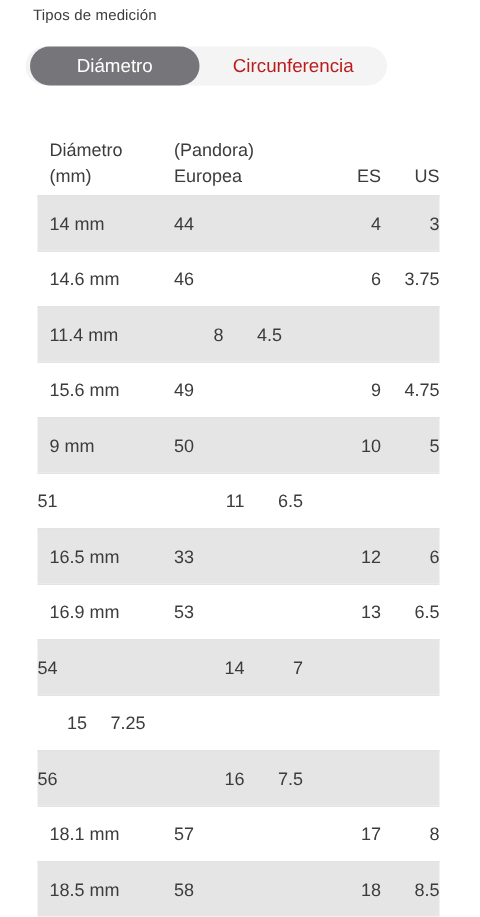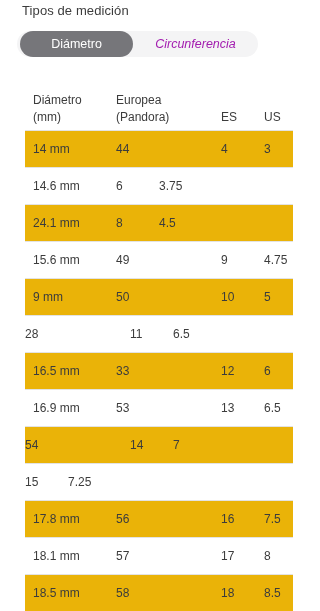--- a/index.html
+++ b/index.html
@@ -21,21 +21,21 @@
     height: 611px;
     background: #ffffff;
     box-sizing: border-box;
   }
 
   
   .section-title {
     position: absolute;
     left: 22px;
     top: 2px;
-    font-size: 13px;
+    font-size: 10px;
     line-height: 18px;
     color: #3c3c3c;
     letter-spacing: 0.1px;
     white-space: nowrap;
   }
 
   
   .segmented {
     position: absolute;
     left: 17px;
@@ -62,42 +62,41 @@
   .segmented-option.active {
     left: 3px;
     width: 113px;
     background: #76767a;
     color: #ffffff;
   }
   .segmented-option.inactive {
     left: 119px;
     width: 119px;
     background: transparent;
-    color: #a21caf;
-    font-style: italic;
+    color: #b91c1c;
   }
 
   
   .table {
     position: absolute;
     left: 25px;
     top: 76px;
     width: 268px;
     box-sizing: border-box;
   }
 
   .row {
     position: relative;
     display: flex;
     align-items: center;
     height: 37px;
     box-sizing: border-box;
   }
   .row.shaded {
-    background: #eab308;
+    background: #e5e5e5;
   }
   .row.divider {
     border-top: 1px solid #e3e3e3;
   }
 
   
   .header-row {
     position: relative;
     display: flex;
     align-items: flex-end;
@@ -116,26 +115,26 @@
     width: 91px;
     padding-left: 8px;
     text-align: left;
   }
   .cell-eur {
     width: 105px;
     text-align: left;
   }
   .cell-es {
     width: 33px;
-    text-align: left;
+    text-align: right;
   }
   .cell-us {
     width: 39px;
     padding-left: 10px;
-    text-align: left;
+    text-align: right;
   }
 
   .header-row .cell {
     color: #3c3c3c;
   }
   .header-line {
     display: block;
   }
 </style>
 </head>
@@ -151,58 +150,59 @@
   </div>
 
   <div class="table">
 
     <div class="header-row">
       <div class="cell cell-diam">
         <span class="header-line">Diámetro</span>
         <span class="header-line">(mm)</span>
       </div>
       <div class="cell cell-eur">
+        <span class="header-line">(Pandora)</span>
         <span class="header-line">Europea</span>
-        <span class="header-line">(Pandora)</span>
       </div>
       <div class="cell cell-es">ES</div>
       <div class="cell cell-us">US</div>
     </div>
 
     <div id="rows-container">
         <div class="row divider shaded">
           <div class="cell cell-diam">14 mm</div>
           <div class="cell cell-eur">44</div>
           <div class="cell cell-es">4</div>
           <div class="cell cell-us">3</div>
         </div>
         <div class="row divider">
           <div class="cell cell-diam">14.6 mm</div>
+          <div class="cell cell-eur">46</div>
           <div class="cell cell-es">6</div>
           <div class="cell cell-us">3.75</div>
         </div>
         <div class="row divider shaded">
-          <div class="cell cell-diam">24.1 mm</div>
+          <div class="cell cell-diam">11.4 mm</div>
           <div class="cell cell-es">8</div>
           <div class="cell cell-us">4.5</div>
         </div>
         <div class="row divider">
           <div class="cell cell-diam">15.6 mm</div>
           <div class="cell cell-eur">49</div>
           <div class="cell cell-es">9</div>
           <div class="cell cell-us">4.75</div>
         </div>
         <div class="row divider shaded">
           <div class="cell cell-diam">9 mm</div>
           <div class="cell cell-eur">50</div>
           <div class="cell cell-es">10</div>
           <div class="cell cell-us">5</div>
         </div>
         <div class="row divider">
-          <div class="cell cell-eur">28</div>
+          <div class="cell cell-eur">51</div>
           <div class="cell cell-es">11</div>
           <div class="cell cell-us">6.5</div>
         </div>
         <div class="row divider shaded">
           <div class="cell cell-diam">16.5 mm</div>
           <div class="cell cell-eur">33</div>
           <div class="cell cell-es">12</div>
           <div class="cell cell-us">6</div>
         </div>
         <div class="row divider">
@@ -214,21 +214,20 @@
         <div class="row divider shaded">
           <div class="cell cell-eur">54</div>
           <div class="cell cell-es">14</div>
           <div class="cell cell-us">7</div>
         </div>
         <div class="row divider">
           <div class="cell cell-es">15</div>
           <div class="cell cell-us">7.25</div>
         </div>
         <div class="row divider shaded">
-          <div class="cell cell-diam">17.8 mm</div>
           <div class="cell cell-eur">56</div>
           <div class="cell cell-es">16</div>
           <div class="cell cell-us">7.5</div>
         </div>
         <div class="row divider">
           <div class="cell cell-diam">18.1 mm</div>
           <div class="cell cell-eur">57</div>
           <div class="cell cell-es">17</div>
           <div class="cell cell-us">8</div>
         </div>

